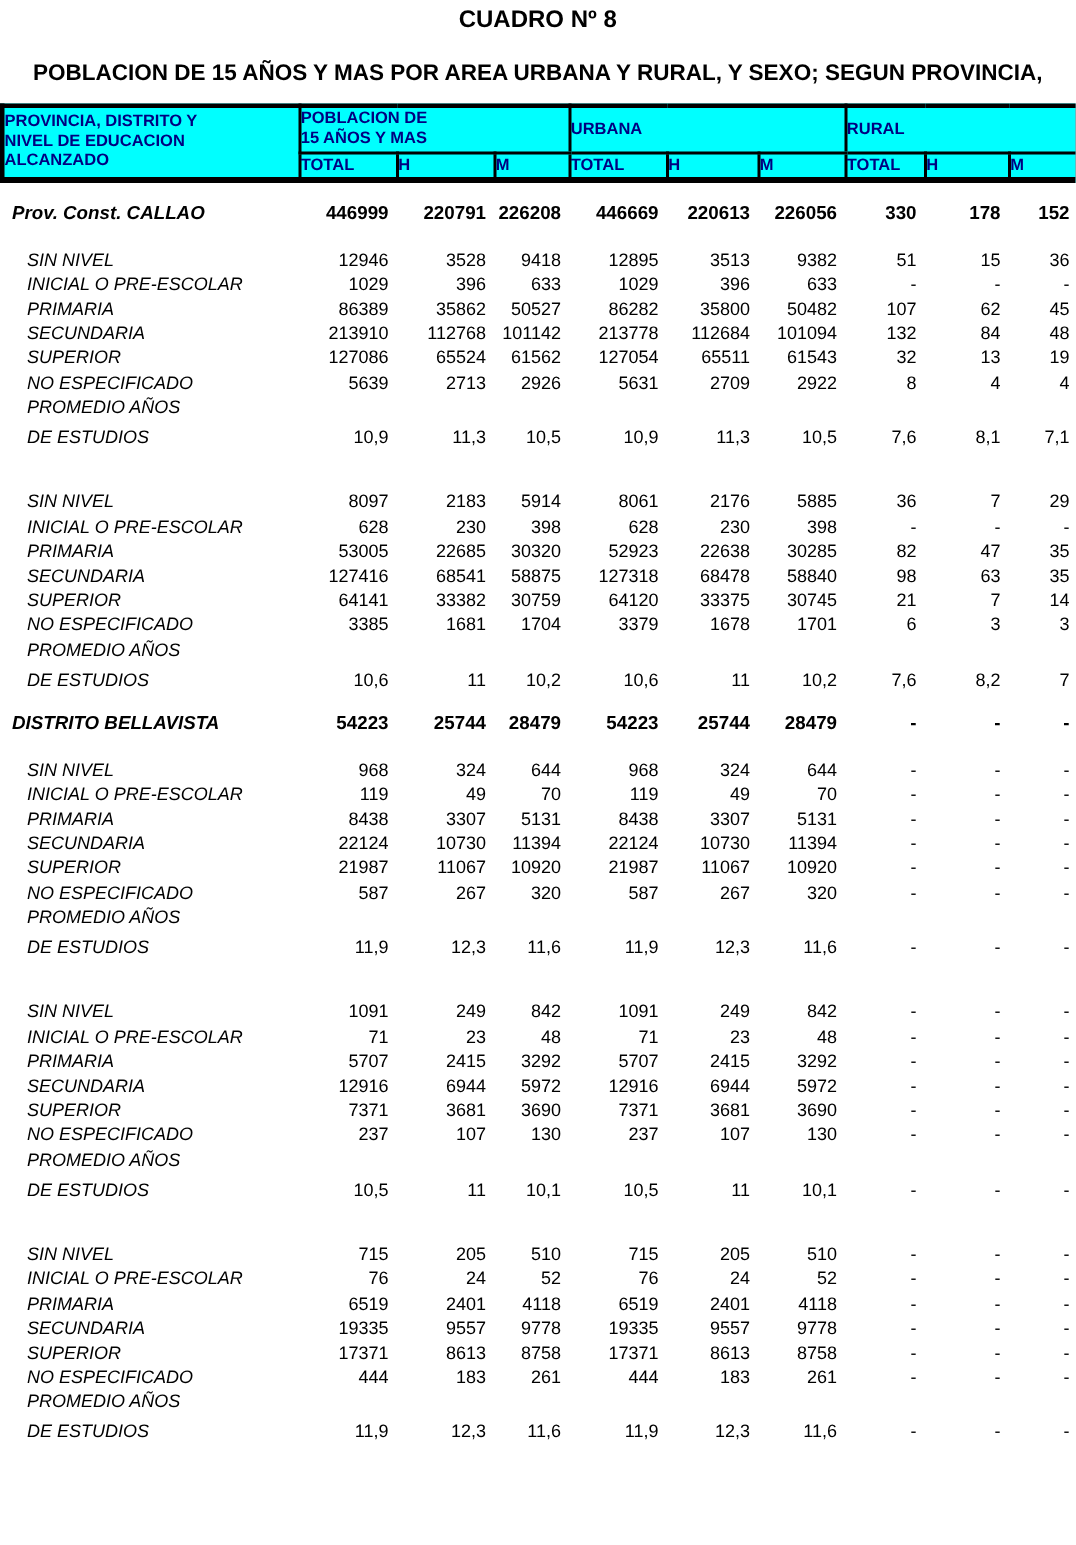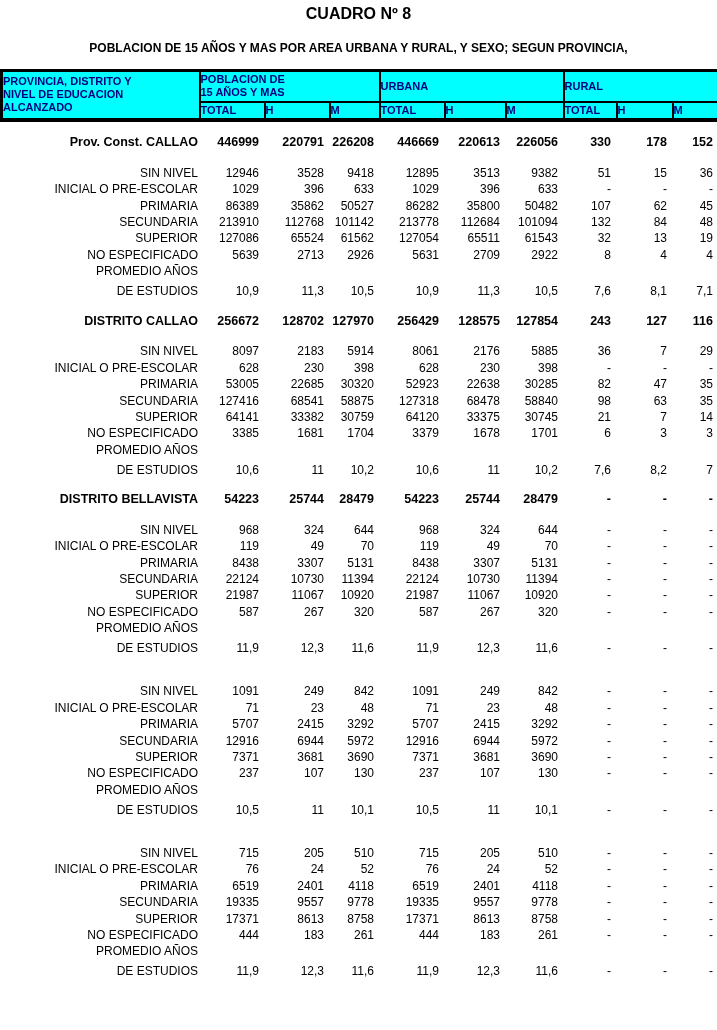--- a/index.html
+++ b/index.html
@@ -9,21 +9,21 @@
     font-family: "Liberation Sans", sans-serif;
   }
   .page { width: 717px; height: 1030px; position: relative; }
 
   .title {
     padding-top: 7px; text-align: center;
     font-size: 16px; font-weight: bold; line-height: 14px;
   }
   .subtitle {
     margin-top: 20px; text-align: center;
-    font-size: 12px; font-weight: bold; line-height: 15px;
+    font-size: 15px; font-weight: bold; line-height: 15px;
   }
 
   
   table { border-collapse: collapse; table-layout: fixed; width: 717px; }
   .hdr {
     margin-top: 13px;
     background: #00ffff; color: #000080;
     font-weight: bold; font-size: 11px;
     border: 3px solid #000; border-bottom: 4px solid #000;
   }
@@ -33,21 +33,21 @@
   .hdr th.lbl { line-height: 13px; }
   .hdr th.grp { border-left: 2px solid #000; border-bottom: 2px solid #000; line-height: 13px; }
   .hdr tr.h2 th { border-left: 2px solid #000; }
   .hdr tr.h2 th span { }
 
   
   .bodytbl td {
     padding: 0; font-size: 12px; vertical-align: middle;
     white-space: nowrap; overflow: hidden;
   }
-  .bodytbl td.lab { padding-left: 18px; text-align: right; }
+  .bodytbl td.lab { padding-left: 18px; text-align: left; font-style: italic; }
   .bodytbl td.num { padding-right: 4px; text-align: right; }
   .bodytbl tr.sec    { height: 17px; }
   .bodytbl tr.sec td { font-weight: bold; font-size: 12.5px; }
   .bodytbl tr.sec td.lab { padding-left: 8px; }
   .bodytbl tr.g1   { height: 14px; }
   .bodytbl tr.gpre { height: 12.2px; }
   .bodytbl tr.row  { height: 16.4px; }
   .bodytbl tr.row.est { height: 20.6px; }
   .bodytbl tr.row.est td { vertical-align: bottom; padding-bottom: 2px; }
 </style>
@@ -231,32 +231,20 @@
           <td class="num">10,9</td>
           <td class="num">11,3</td>
           <td class="num">10,5</td>
           <td class="num">7,6</td>
           <td class="num">8,1</td>
           <td class="num">7,1</td>
         </tr>
         <tr class="gpre">
           <td colspan="10"></td>
         </tr>
-        <tr class="sec">
-          <td class="lab">DISTRITO CALLAO</td>
-          <td class="num">256672</td>
-          <td class="num">128702</td>
-          <td class="num">127970</td>
-          <td class="num">256429</td>
-          <td class="num">128575</td>
-          <td class="num">127854</td>
-          <td class="num">243</td>
-          <td class="num">127</td>
-          <td class="num">116</td>
-        </tr>
         <tr class="g1">
           <td colspan="10"></td>
         </tr>
         <tr class="row">
           <td class="lab">SIN NIVEL</td>
           <td class="num">8097</td>
           <td class="num">2183</td>
           <td class="num">5914</td>
           <td class="num">8061</td>
           <td class="num">2176</td>

